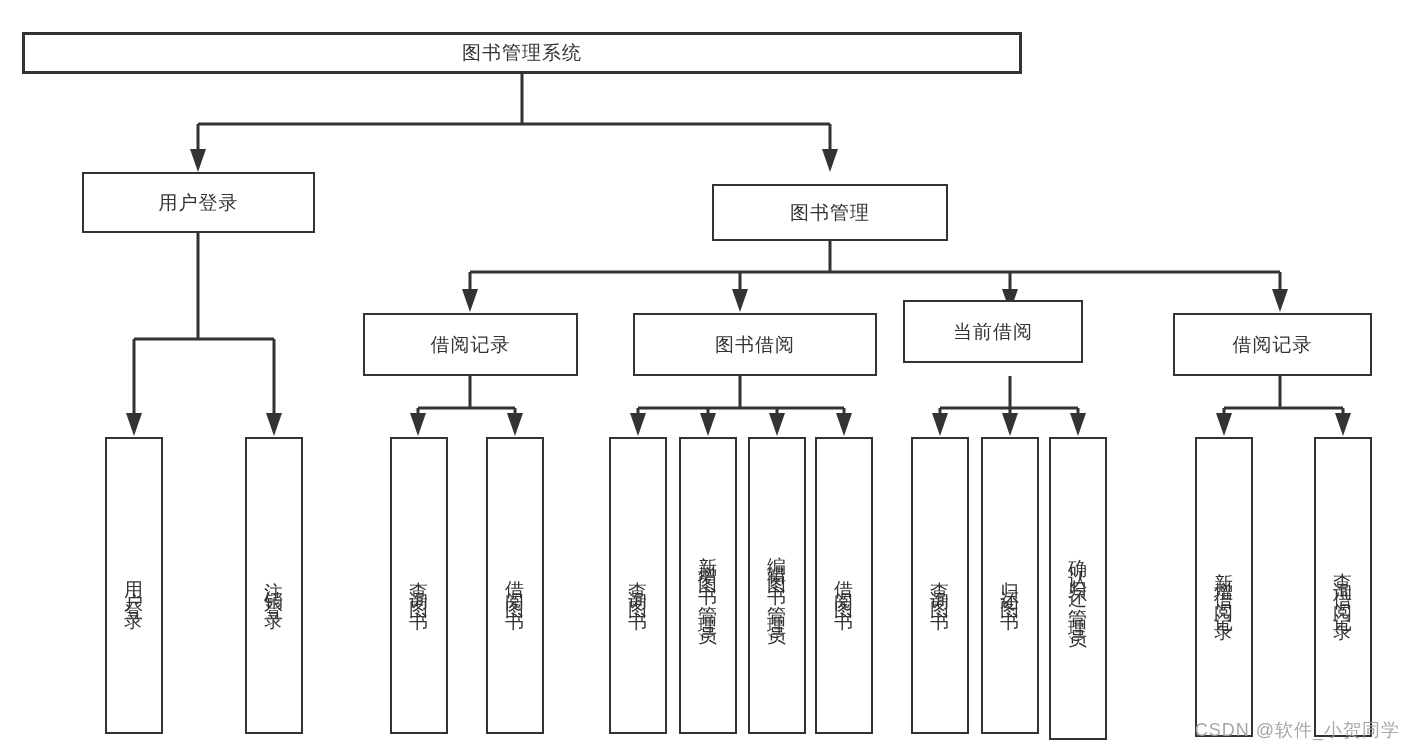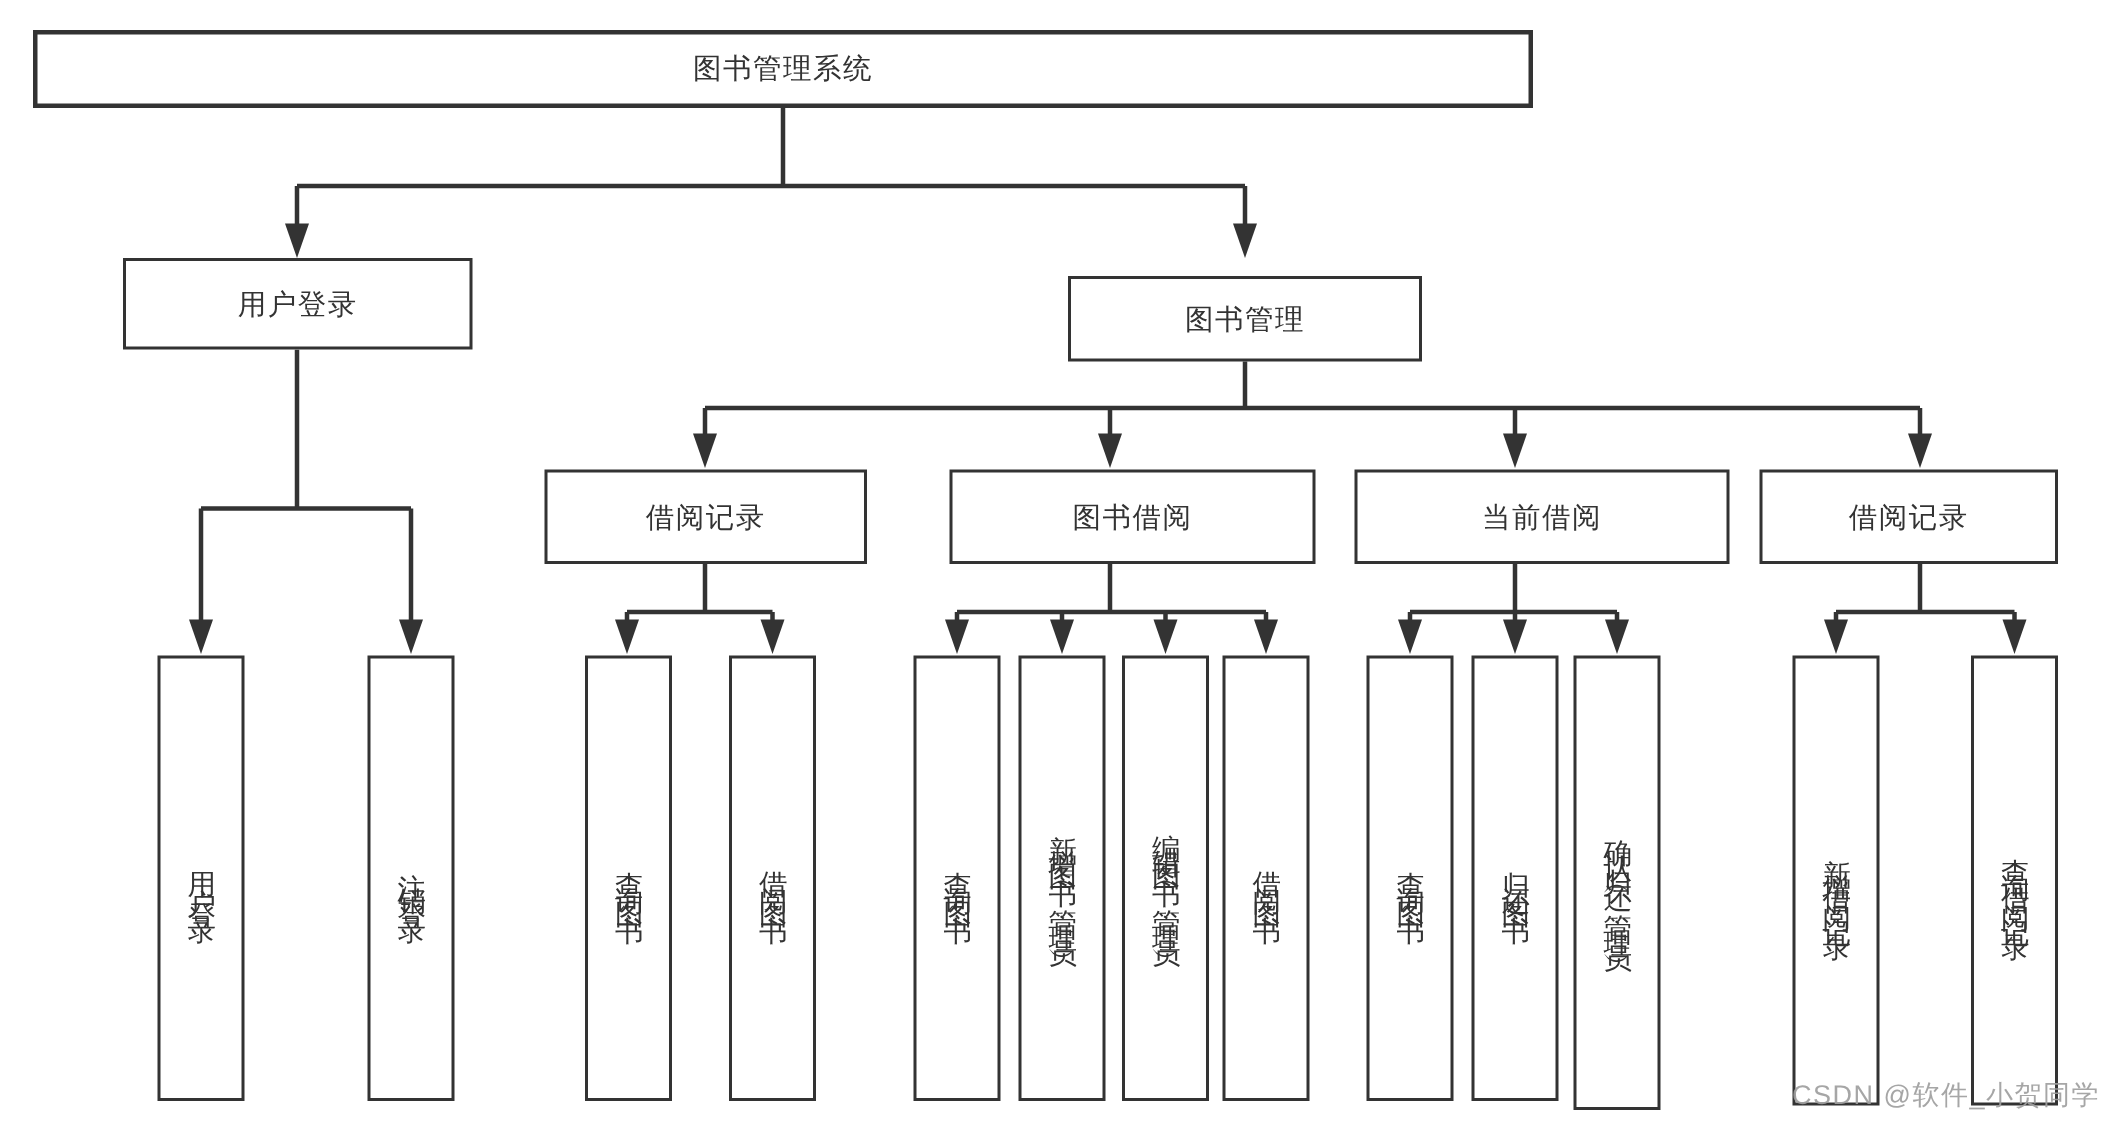--- a/index.html
+++ b/index.html
@@ -84,38 +84,38 @@
       <polygon points="769,413 785,413 777,436"></polygon>
       <polygon points="836,413 852,413 844,436"></polygon>
       <polygon points="932,413 948,413 940,436"></polygon>
       <polygon points="1002,413 1018,413 1010,436"></polygon>
       <polygon points="1070,413 1086,413 1078,436"></polygon>
       <polygon points="1216,413 1232,413 1224,436"></polygon>
       <polygon points="1335,413 1351,413 1343,436"></polygon>
     </g>
   </svg>
 
-  <div class="node h root" style="left:22px;top:20px;width:1000px;height:52px">
+  <div class="node h root" style="left:22px;top:32px;width:1000px;height:42px">
     <span>图书管理系统</span>
   </div>
 
   <div class="node h" style="left:82px;top:172px;width:233px;height:61px">
     <span>用户登录</span>
   </div>
   <div class="node h" style="left:712px;top:184px;width:236px;height:57px">
     <span>图书管理</span>
   </div>
 
   <div class="node h" style="left:363px;top:313px;width:215px;height:63px">
     <span>借阅记录</span>
   </div>
   <div class="node h" style="left:633px;top:313px;width:244px;height:63px">
     <span>图书借阅</span>
   </div>
-  <div class="node h" style="left:903px;top:313px;width:250px;height:63px">
+  <div class="node h" style="left:903px;top:300px;width:180px;height:63px">
     <span>当前借阅</span>
   </div>
   <div class="node h" style="left:1173px;top:313px;width:199px;height:63px">
     <span>借阅记录</span>
   </div>
 
   <div class="node v" style="left:105px;top:437px;width:58px;height:297px">
     <span>用户登录</span>
   </div>
   <div class="node v" style="left:245px;top:437px;width:58px;height:297px">

